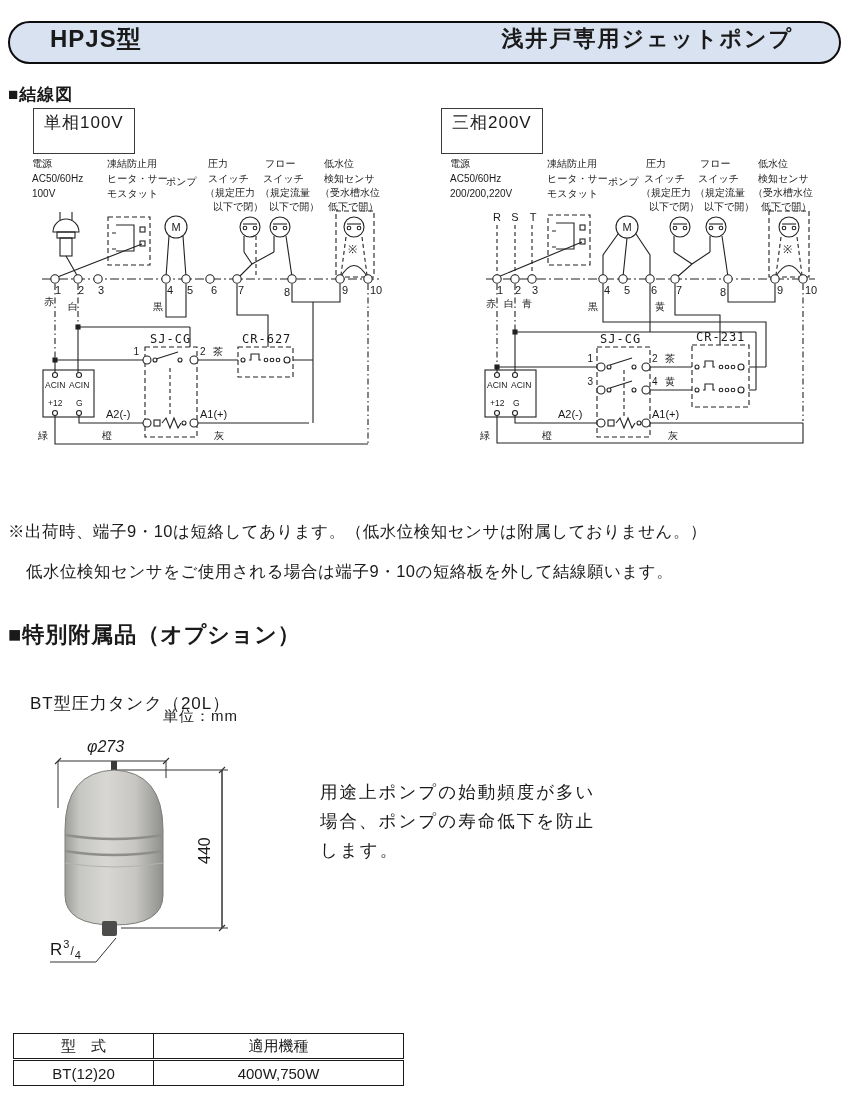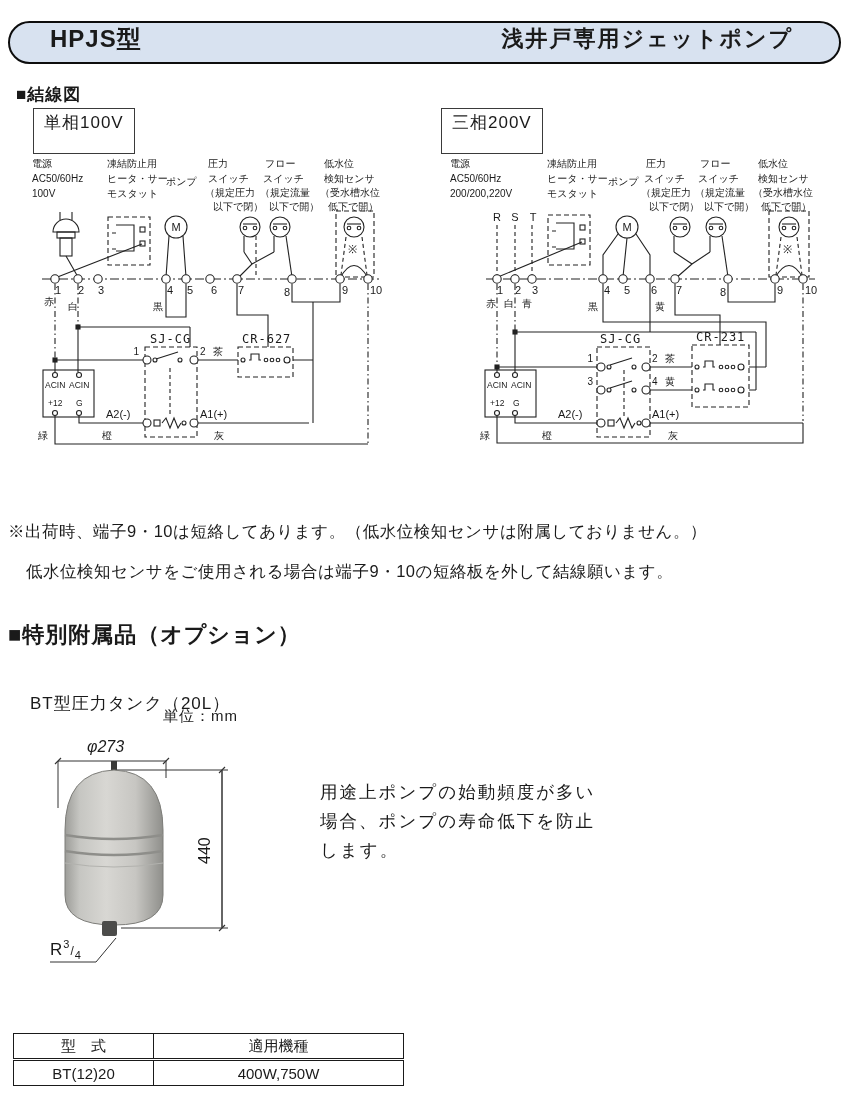--- a/index.html
+++ b/index.html
@@ -31,21 +31,21 @@
 </head>
 <body>
 
 <div id="page">
 
   <div class="abs pill">
     <span class="pill-model">HPJS型</span>
     <span class="pill-product">浅井戸専用ジェットポンプ</span>
   </div>
 
-  <div class="abs sec-title" style="left:8px;top:83px;margin-left:8px;">■結線図</div>
+  <div class="abs sec-title" style="left:8px;top:83px;">■結線図</div>
   <div class="abs vtag" style="left:33px;top:108px;">単相100V</div>
   <div class="abs vtag" style="left:441px;top:108px;">三相200V</div>
 
   <svg class="abs" style="left:30px;top:155px;" width="400" height="312" viewBox="0 0 400 312">
     <g stroke="#222" stroke-width="1.1" fill="none">
 
       <path d="M12,124 H352" stroke-dasharray="9 3 2 3"></path>
 
       <path d="M30,57 V65 M42,57 V65"></path>
       <path d="M23,77 a13,13 0 0 1 26,0 Z"></path>

